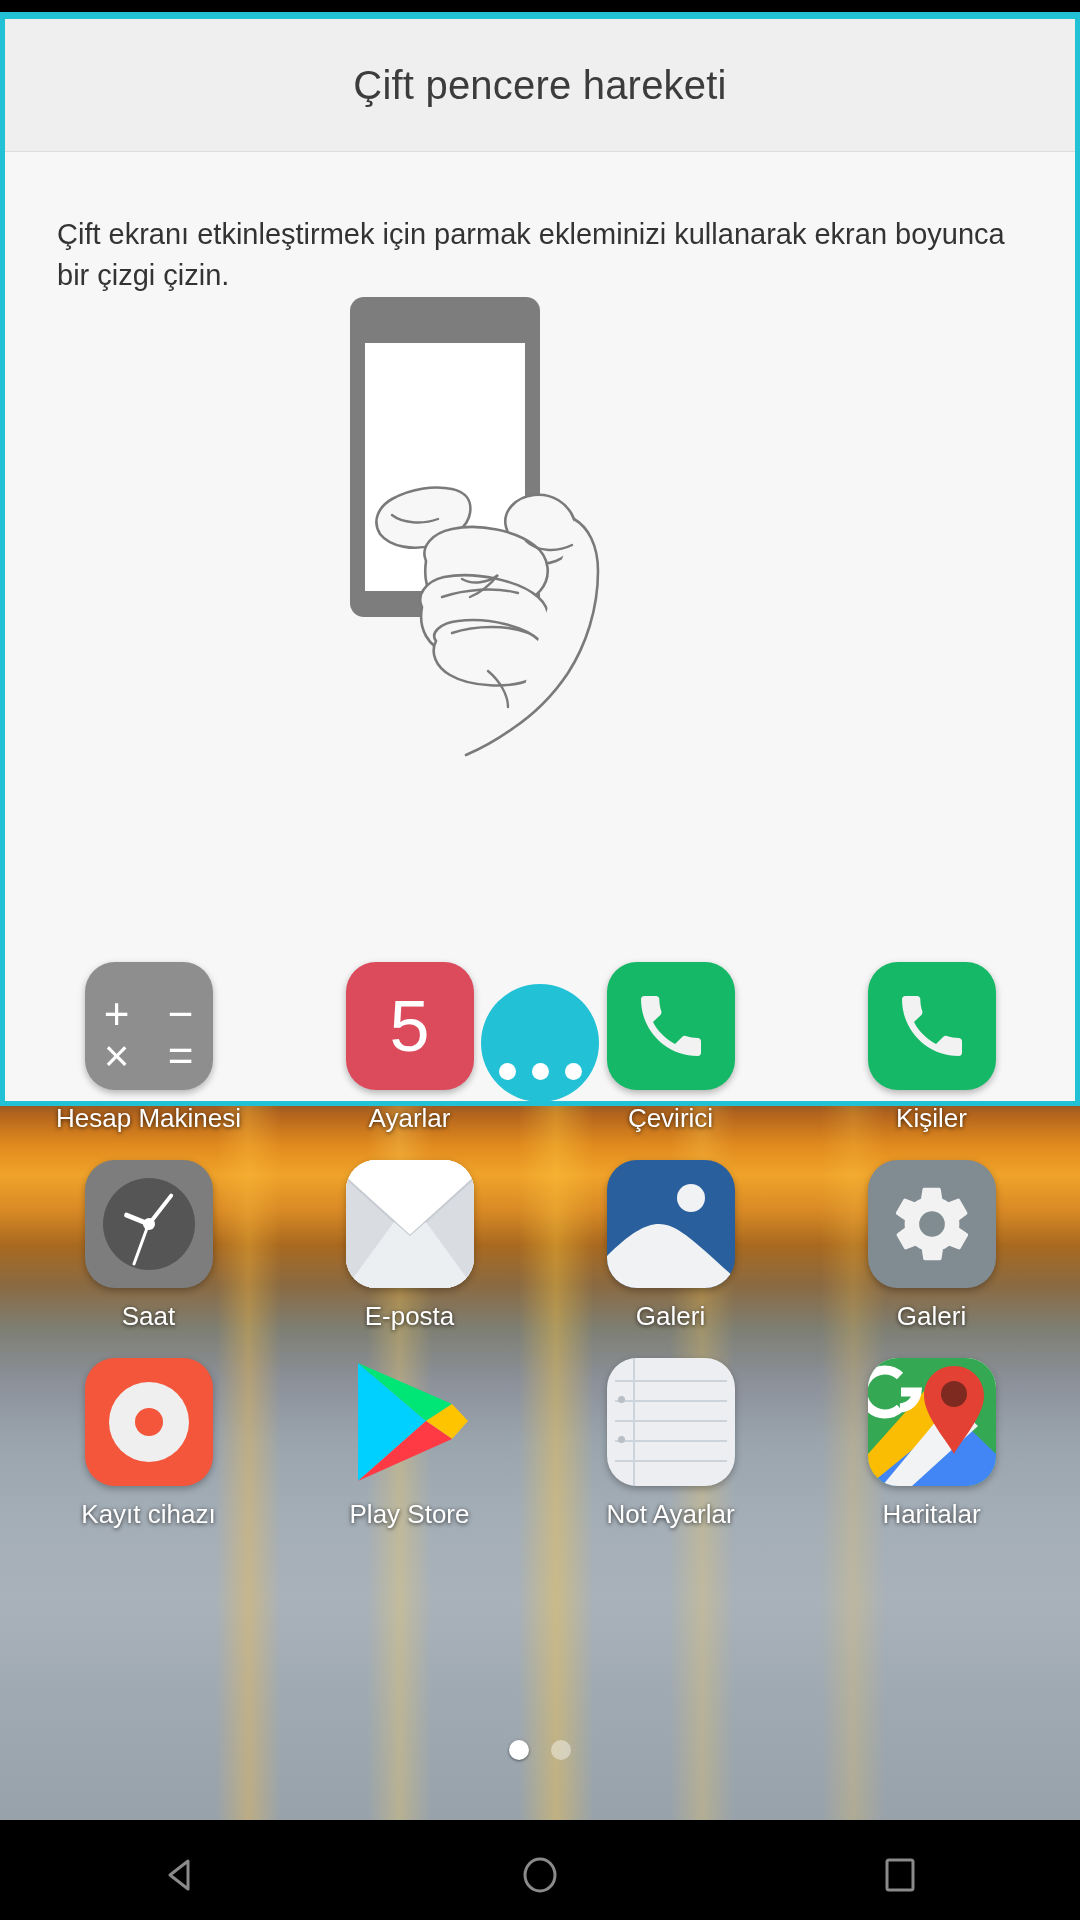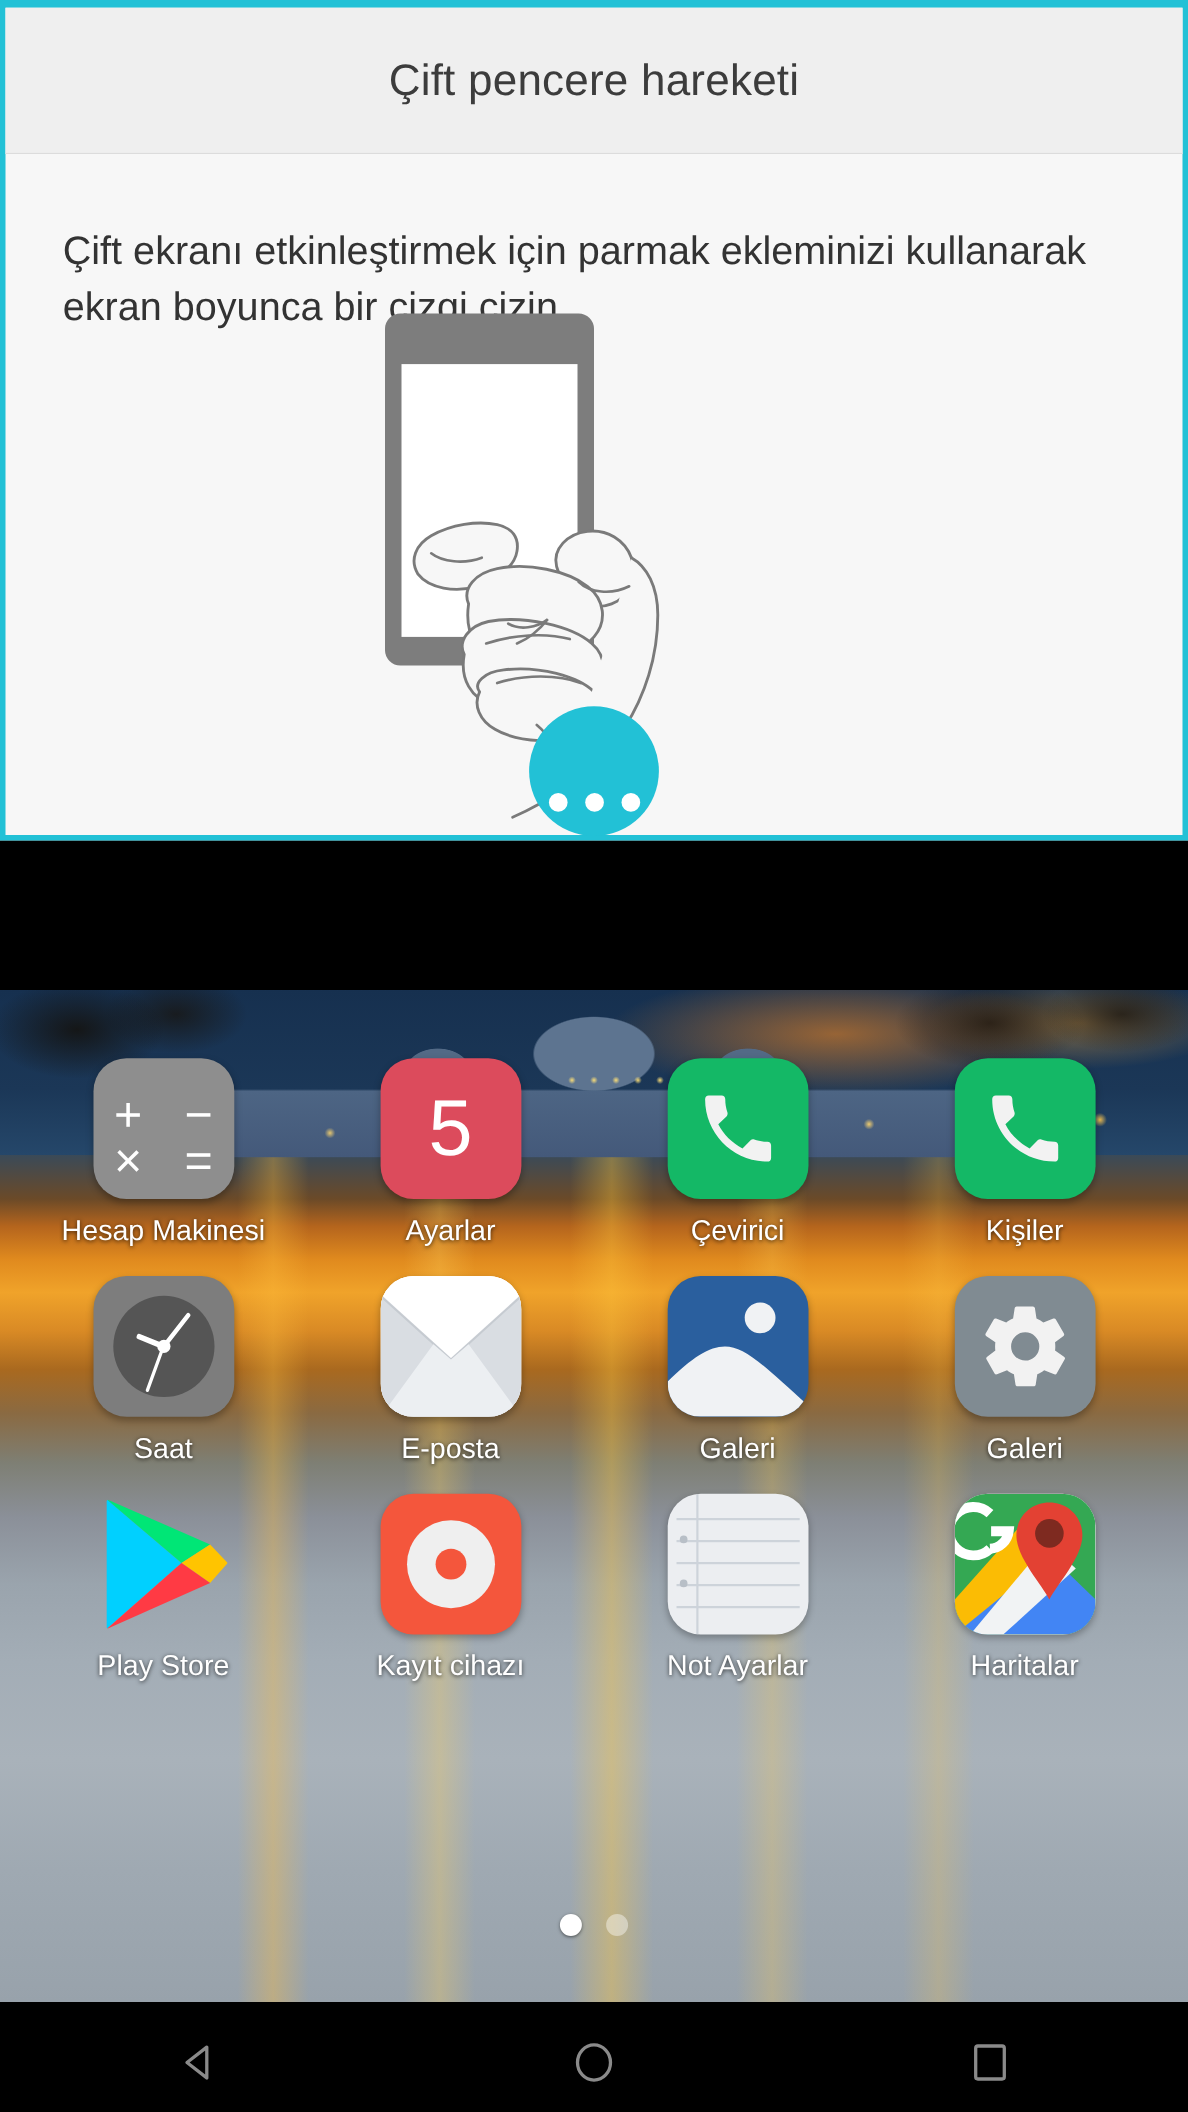--- a/index.html
+++ b/index.html
@@ -61,34 +61,34 @@
       radial-gradient(circle 5px at 560px 22px, rgba(255,225,120,.95), rgba(255,225,120,0) 70%),
       radial-gradient(circle 5px at 580px 22px, rgba(255,225,120,.95), rgba(255,225,120,0) 70%),
       radial-gradient(circle 5px at 600px 22px, rgba(255,225,120,.95), rgba(255,225,120,0) 70%),
       radial-gradient(circle 7px at 790px 62px, rgba(255,215,110,.9), rgba(255,215,110,0) 70%),
       radial-gradient(circle 7px at 300px 70px, rgba(255,215,110,.85), rgba(255,215,110,0) 70%),
       radial-gradient(circle 9px at 1000px 58px, rgba(255,200,80,.9), rgba(255,200,80,0) 70%);
   }
 
   
   .dialog {
-    position:absolute; left:0; top:0; width:1080px; height:764px;
+    position:absolute; left:0; top:12px; width:1080px; height:1094px;
     background:#f7f7f7;
     border:5px solid var(--cyan,#22c1d6);
     border-top-width:7px;
     overflow:visible;
   }
   .dlg-header {
     height:133px; background:#efefef;
     border-bottom:1px solid #dcdcdc;
     display:flex; align-items:center; justify-content:center;
   }
   .dlg-title { font-size:40px; color:#3c3c3c; font-weight:400; letter-spacing:.2px; }
   .dlg-desc {
-    margin:62px 52px 0 52px; font-size:36px; line-height:1.42;
+    margin:62px 52px 0 52px; font-size:29px; line-height:1.42;
     color:#333; max-width:960px;
   }
   .illus-wrap {
     position:absolute; left:0; top:270px; width:1070px; height:480px;
     display:flex; align-items:flex-start; justify-content:center;
   }
   .dots-btn {
     position:absolute; left:50%; transform:translateX(-50%);
     bottom:-1px; width:118px; height:118px; border-radius:50%;
     background:var(--cyan,#22c1d6);
@@ -315,38 +315,38 @@
     <div class="app">
       <div class="app-icon ic-set">
         <svg width="88" height="88" viewBox="0 0 24 24">
           <path fill="#f2f2f2" d="M19.4 13a7.6 7.6 0 000-2l2.1-1.6a.5.5 0 00.1-.6l-2-3.5a.5.5 0 00-.6-.2l-2.5 1a7.3 7.3 0 00-1.7-1l-.4-2.6a.5.5 0 00-.5-.4h-4a.5.5 0 00-.5.4l-.4 2.6c-.6.2-1.2.6-1.7 1l-2.5-1a.5.5 0 00-.6.2l-2 3.5a.5.5 0 00.1.6L4.6 11a7.6 7.6 0 000 2l-2.1 1.6a.5.5 0 00-.1.6l2 3.5c.1.2.4.3.6.2l2.5-1c.5.4 1.1.8 1.7 1l.4 2.6c0 .2.2.4.5.4h4c.3 0 .5-.2.5-.4l.4-2.6c.6-.2 1.2-.6 1.7-1l2.5 1c.2.1.5 0 .6-.2l2-3.5a.5.5 0 00-.1-.6L19.4 13zM12 15.5A3.5 3.5 0 1112 8.5a3.5 3.5 0 010 7z"></path>
         </svg>
       </div>
       <div class="app-label">Galeri</div>
     </div>
 
     <div class="app">
+      <div class="app-icon ic-rec">
+        <div class="ring">
+            <i></i>
+          </div>
+      </div>
+      <div class="app-label">Kayıt cihazı</div>
+    </div>
+
+    <div class="app">
       <div class="app-icon ic-play">
         <svg width="116" height="126" viewBox="0 0 116 126">
           <path d="M6 4 L74 62 L6 122 Z" fill="#00d0ff"></path>
           <path d="M6 4 L74 62 L100 45 Z" fill="#00e676"></path>
           <path d="M74 62 L100 45 L116 62 L100 80 Z" fill="#ffc400"></path>
           <path d="M6 122 L74 62 L100 80 Z" fill="#ff3a44"></path>
         </svg>
       </div>
       <div class="app-label">Play Store</div>
-    </div>
-
-    <div class="app">
-      <div class="app-icon ic-rec">
-        <div class="ring">
-            <i></i>
-          </div>
-      </div>
-      <div class="app-label">Kayıt cihazı</div>
     </div>
 
     <div class="app">
       <div class="app-icon ic-note">
         <div class="lines">
           <div class="mg"></div>
           <div class="ln" style="top:22px"></div>
             <div class="ln" style="top:42px"></div>
           <div class="ln" style="top:62px"></div>
             <div class="ln" style="top:82px"></div>

